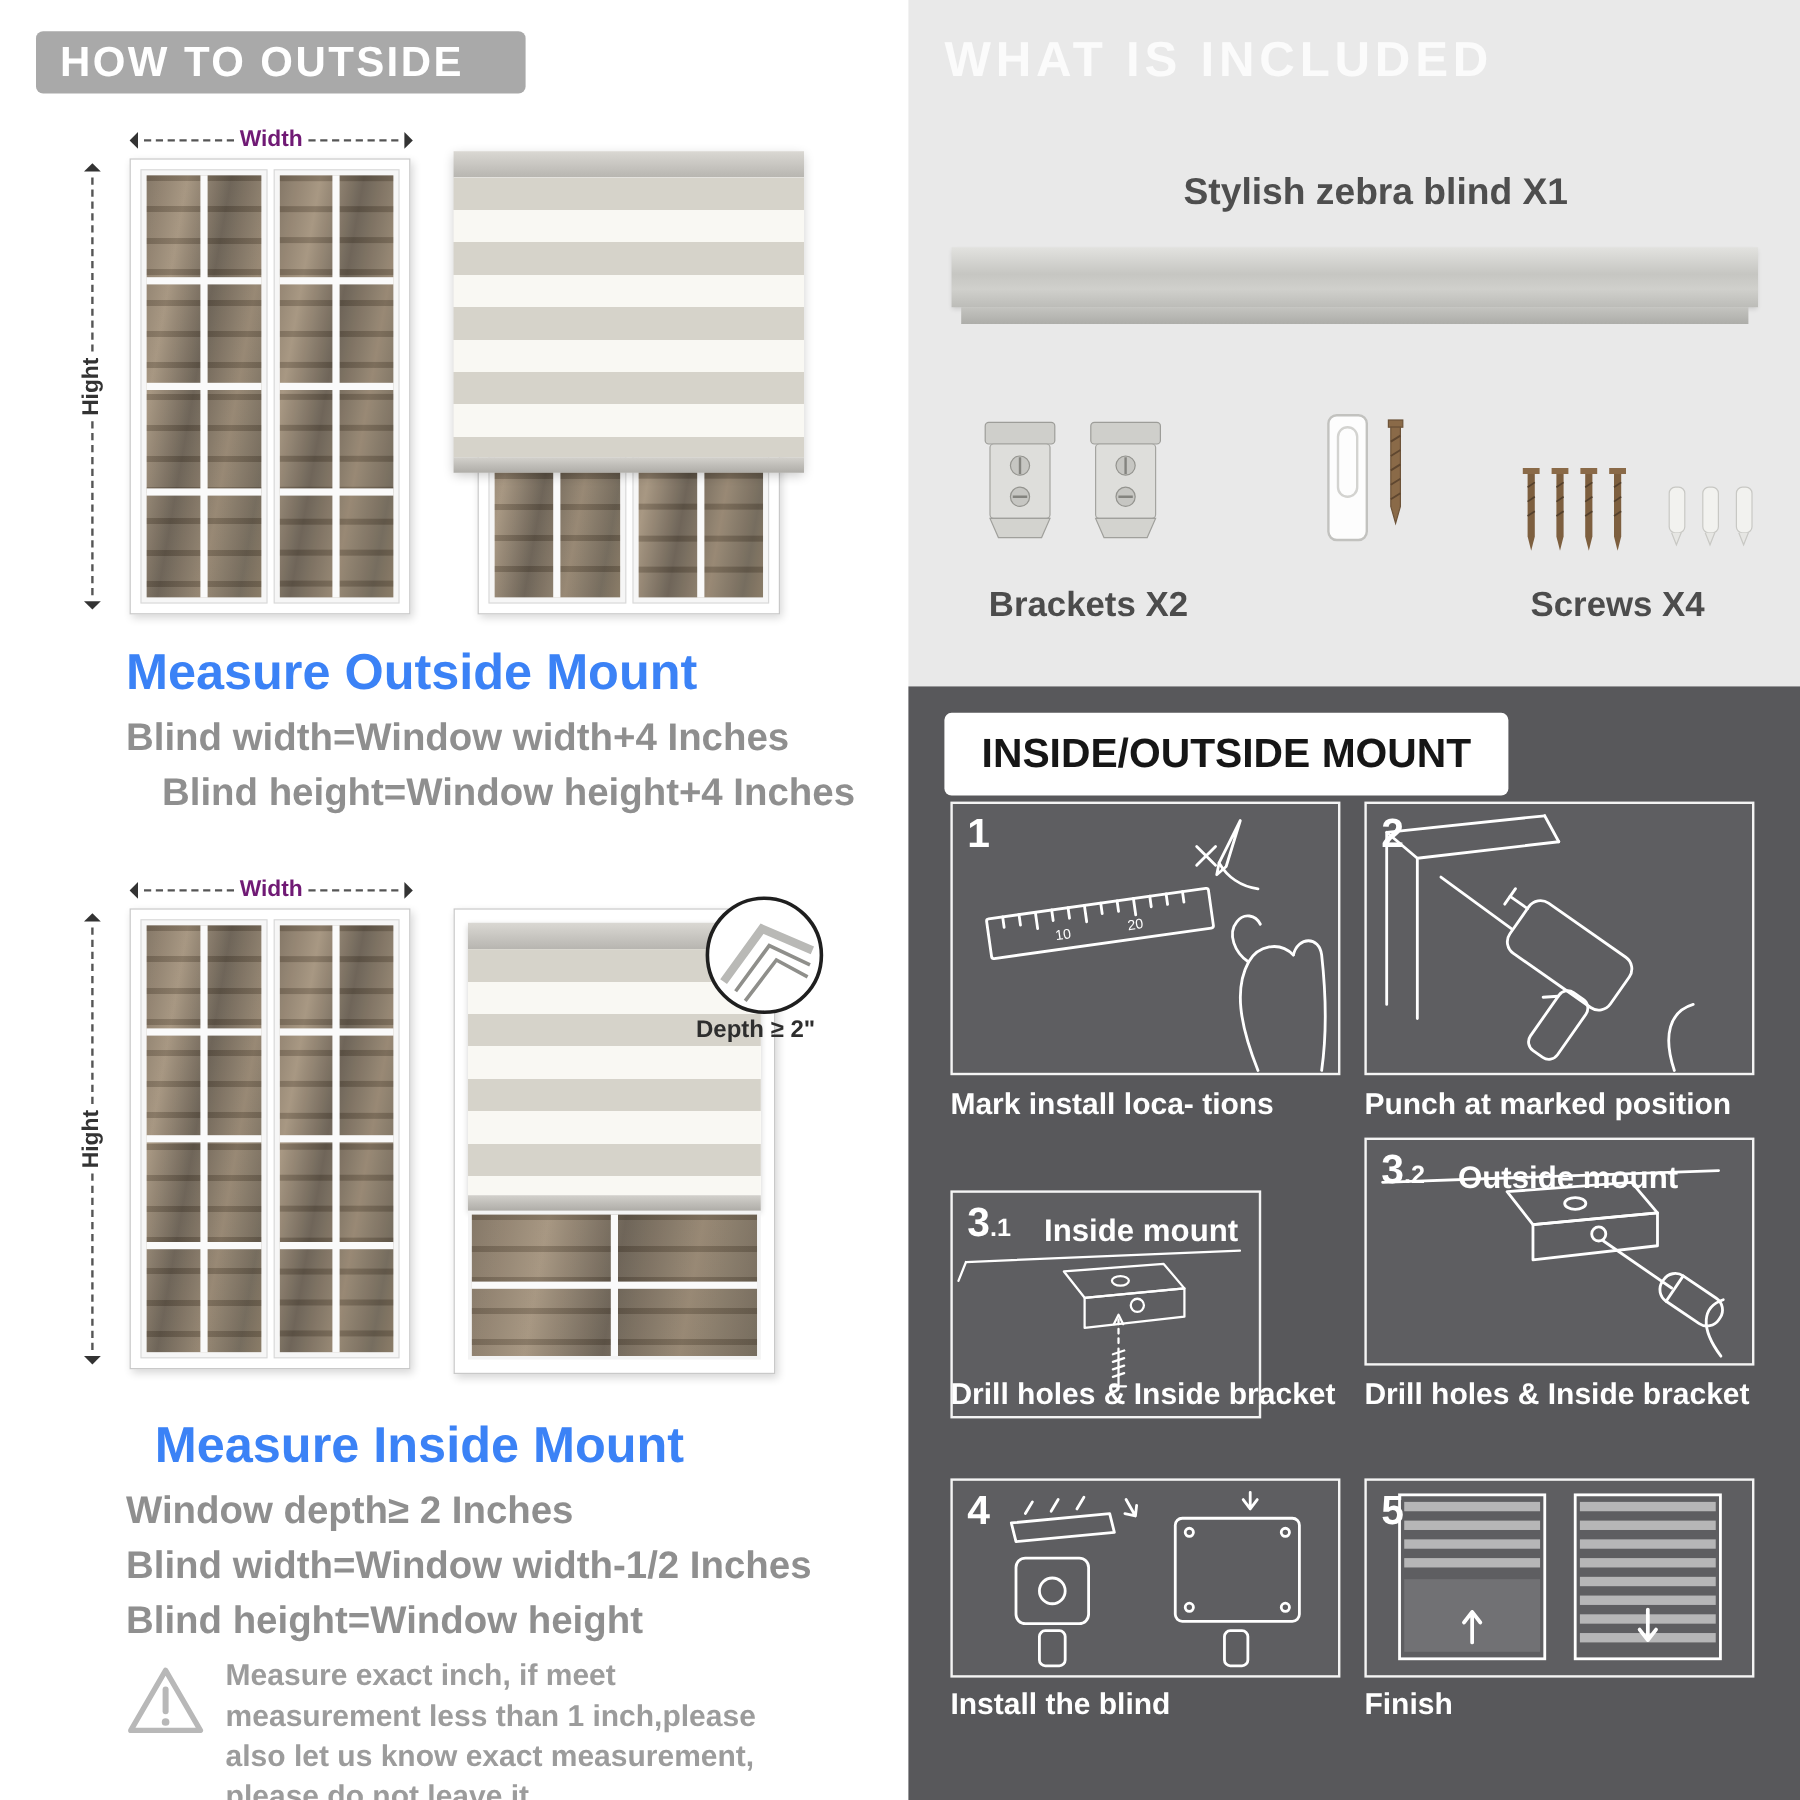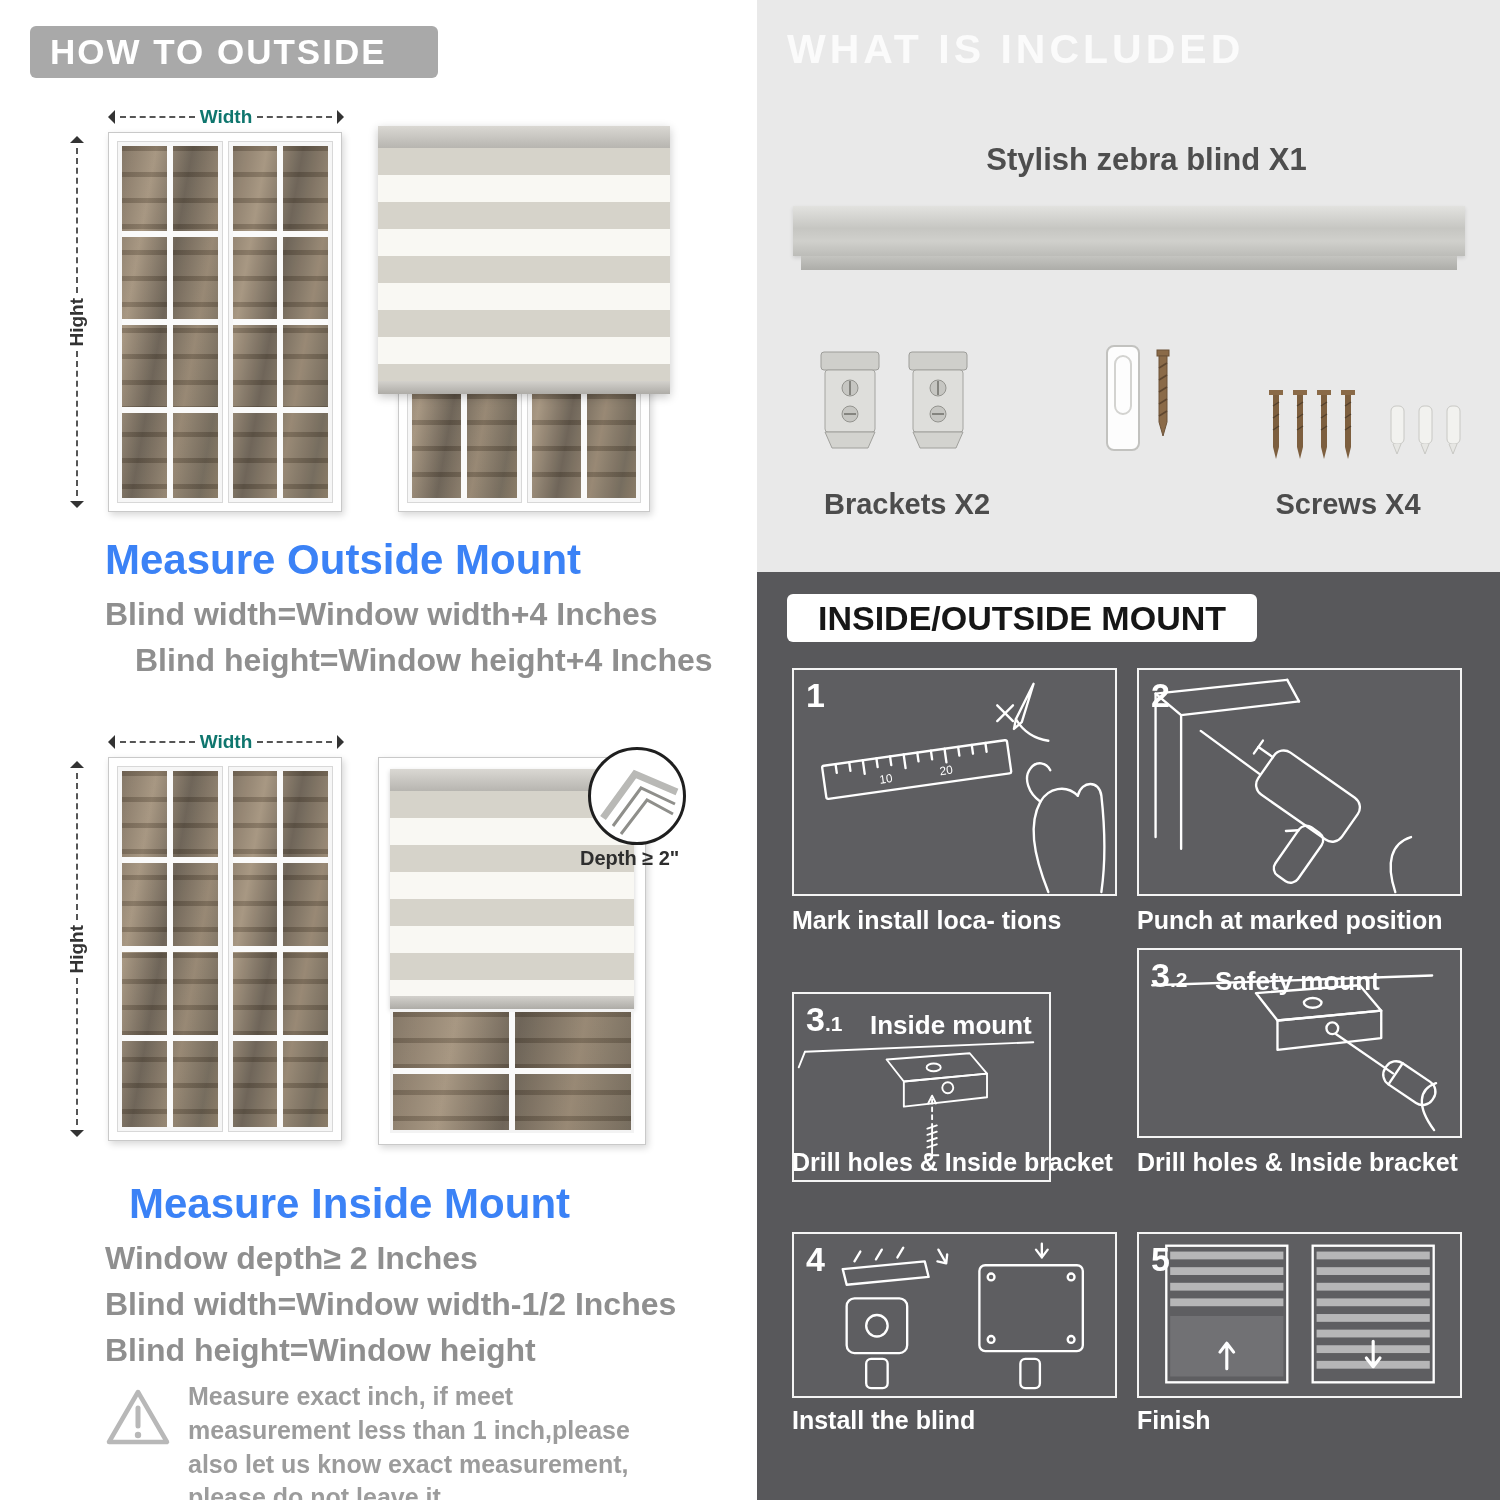--- a/index.html
+++ b/index.html
@@ -7,21 +7,21 @@
         font-family:"Liberation Sans",sans-serif;}
 
   
   .banner{position:absolute;left:30px;top:26px;width:388px;height:52px;background:#a9a9a9;
           border-radius:6px;display:flex;align-items:center;padding-left:20px;color:#ffffff;
           font-size:35px;font-weight:bold;letter-spacing:2px;}
   .fig{position:absolute;}
   #fig1{left:60px;top:100px;width:650px;height:432px;}
   #fig2{left:60px;top:725px;width:660px;height:448px;}
 
-  .w-arrow{position:absolute;display:flex;align-items:center;gap:5px;color:#0f766e;
+  .w-arrow{position:absolute;display:flex;align-items:center;gap:5px;color:#701a75;
            font-weight:bold;font-size:19px;}
   .w-arrow .dash{flex:1;border-top:2px dashed #555;height:0;}
   .tri{width:0;height:0;border:7px solid transparent;display:inline-block;}
   .tri.l{border-right-color:#333;border-left-width:0;}
   .tri.r{border-left-color:#333;border-right-width:0;}
   .tri.u{border-bottom-color:#333;border-top-width:0;}
   .tri.d{border-top-color:#333;border-bottom-width:0;}
   .h-arrow{position:absolute;display:flex;flex-direction:column;align-items:center;gap:5px;
            color:#333;font-weight:bold;font-size:19px;}
   .h-arrow .vdash{flex:1;border-left:2px dashed #555;width:0;}
@@ -72,21 +72,21 @@
             background:linear-gradient(180deg,#e2e2df 0%,#c6c6c2 45%,#d0d0cc 70%,#bcbcb8 100%);
             box-shadow:0 2px 4px rgba(0,0,0,.12);}
   .rail-bar::after{content:"";position:absolute;left:8px;right:8px;bottom:-14px;height:14px;
             background:linear-gradient(180deg,#c4c4c0,#adada9);}
   .item-ic{position:absolute;}
   .item-label{position:absolute;top:488px;font-size:29px;font-weight:bold;color:#4c4c4c;
               text-align:center;}
 
   
   .mount{position:absolute;left:757px;top:572px;width:743px;height:928px;background:#58585b;}
-  .mount-header{position:absolute;left:30px;top:22px;width:470px;height:48px;background:#ffffff;
+  .mount-header{position:absolute;left:30px;top:22px;width:470px;height:69px;background:#ffffff;
                 border-radius:6px;display:flex;align-items:center;justify-content:center;
                 font-size:34px;font-weight:bold;color:#161616;}
   .panel{position:absolute;border:2px solid #f4f4f4;background:rgba(255,255,255,.04);box-sizing:border-box;}
   .panel svg{position:absolute;left:0;top:0;width:100%;height:100%;}
   .step-num{position:absolute;left:12px;top:6px;color:#fff;font-weight:bold;font-size:34px;z-index:2;}
   .step-sub{font-size:21px;}
   .panel-label{position:absolute;left:76px;top:16px;color:#fff;font-weight:bold;font-size:26px;z-index:2;}
   .caption{position:absolute;color:#ffffff;font-weight:bold;font-size:25px;white-space:nowrap;}
 </style>
 </head>
@@ -378,21 +378,21 @@
             <line x1="170" y1="172" x2="182" y2="168"></line>
           <line x1="168" y1="182" x2="184" y2="182"></line>
           <line x1="176" y1="136" x2="176" y2="108" stroke-dasharray="5 5"></line>
           <path d="M171 116 L176 106 L181 116"></path>
         </g>
       </svg>
     </div>
 
     <div class="panel" style="left:380px;top:376px;width:325px;height:190px;">
       <div class="step-num"><span>3</span><span class="step-sub">.2</span></div>
-      <div class="panel-label">Safety mount</div>
+      <div class="panel-label">Outside mount</div>
       <svg viewBox="0 0 325 190">
         <g fill="none" stroke="#ffffff" stroke-width="2.4" stroke-linecap="round" stroke-linejoin="round">
           <path d="M12 36 L298 26"></path>
           <path d="M118 44 L224 36 L246 62 L140 72 Z"></path>
           <path d="M140 72 L246 62 L246 90 L140 102 Z"></path>
           <ellipse cx="176" cy="54" rx="9" ry="5"></ellipse>
           <circle cx="196" cy="80" r="6"></circle>
           <line x1="200" y1="86" x2="258" y2="126"></line>
           <g transform="rotate(34 270 134)">
             <rect x="246" y="120" width="58" height="26" rx="12"></rect>

